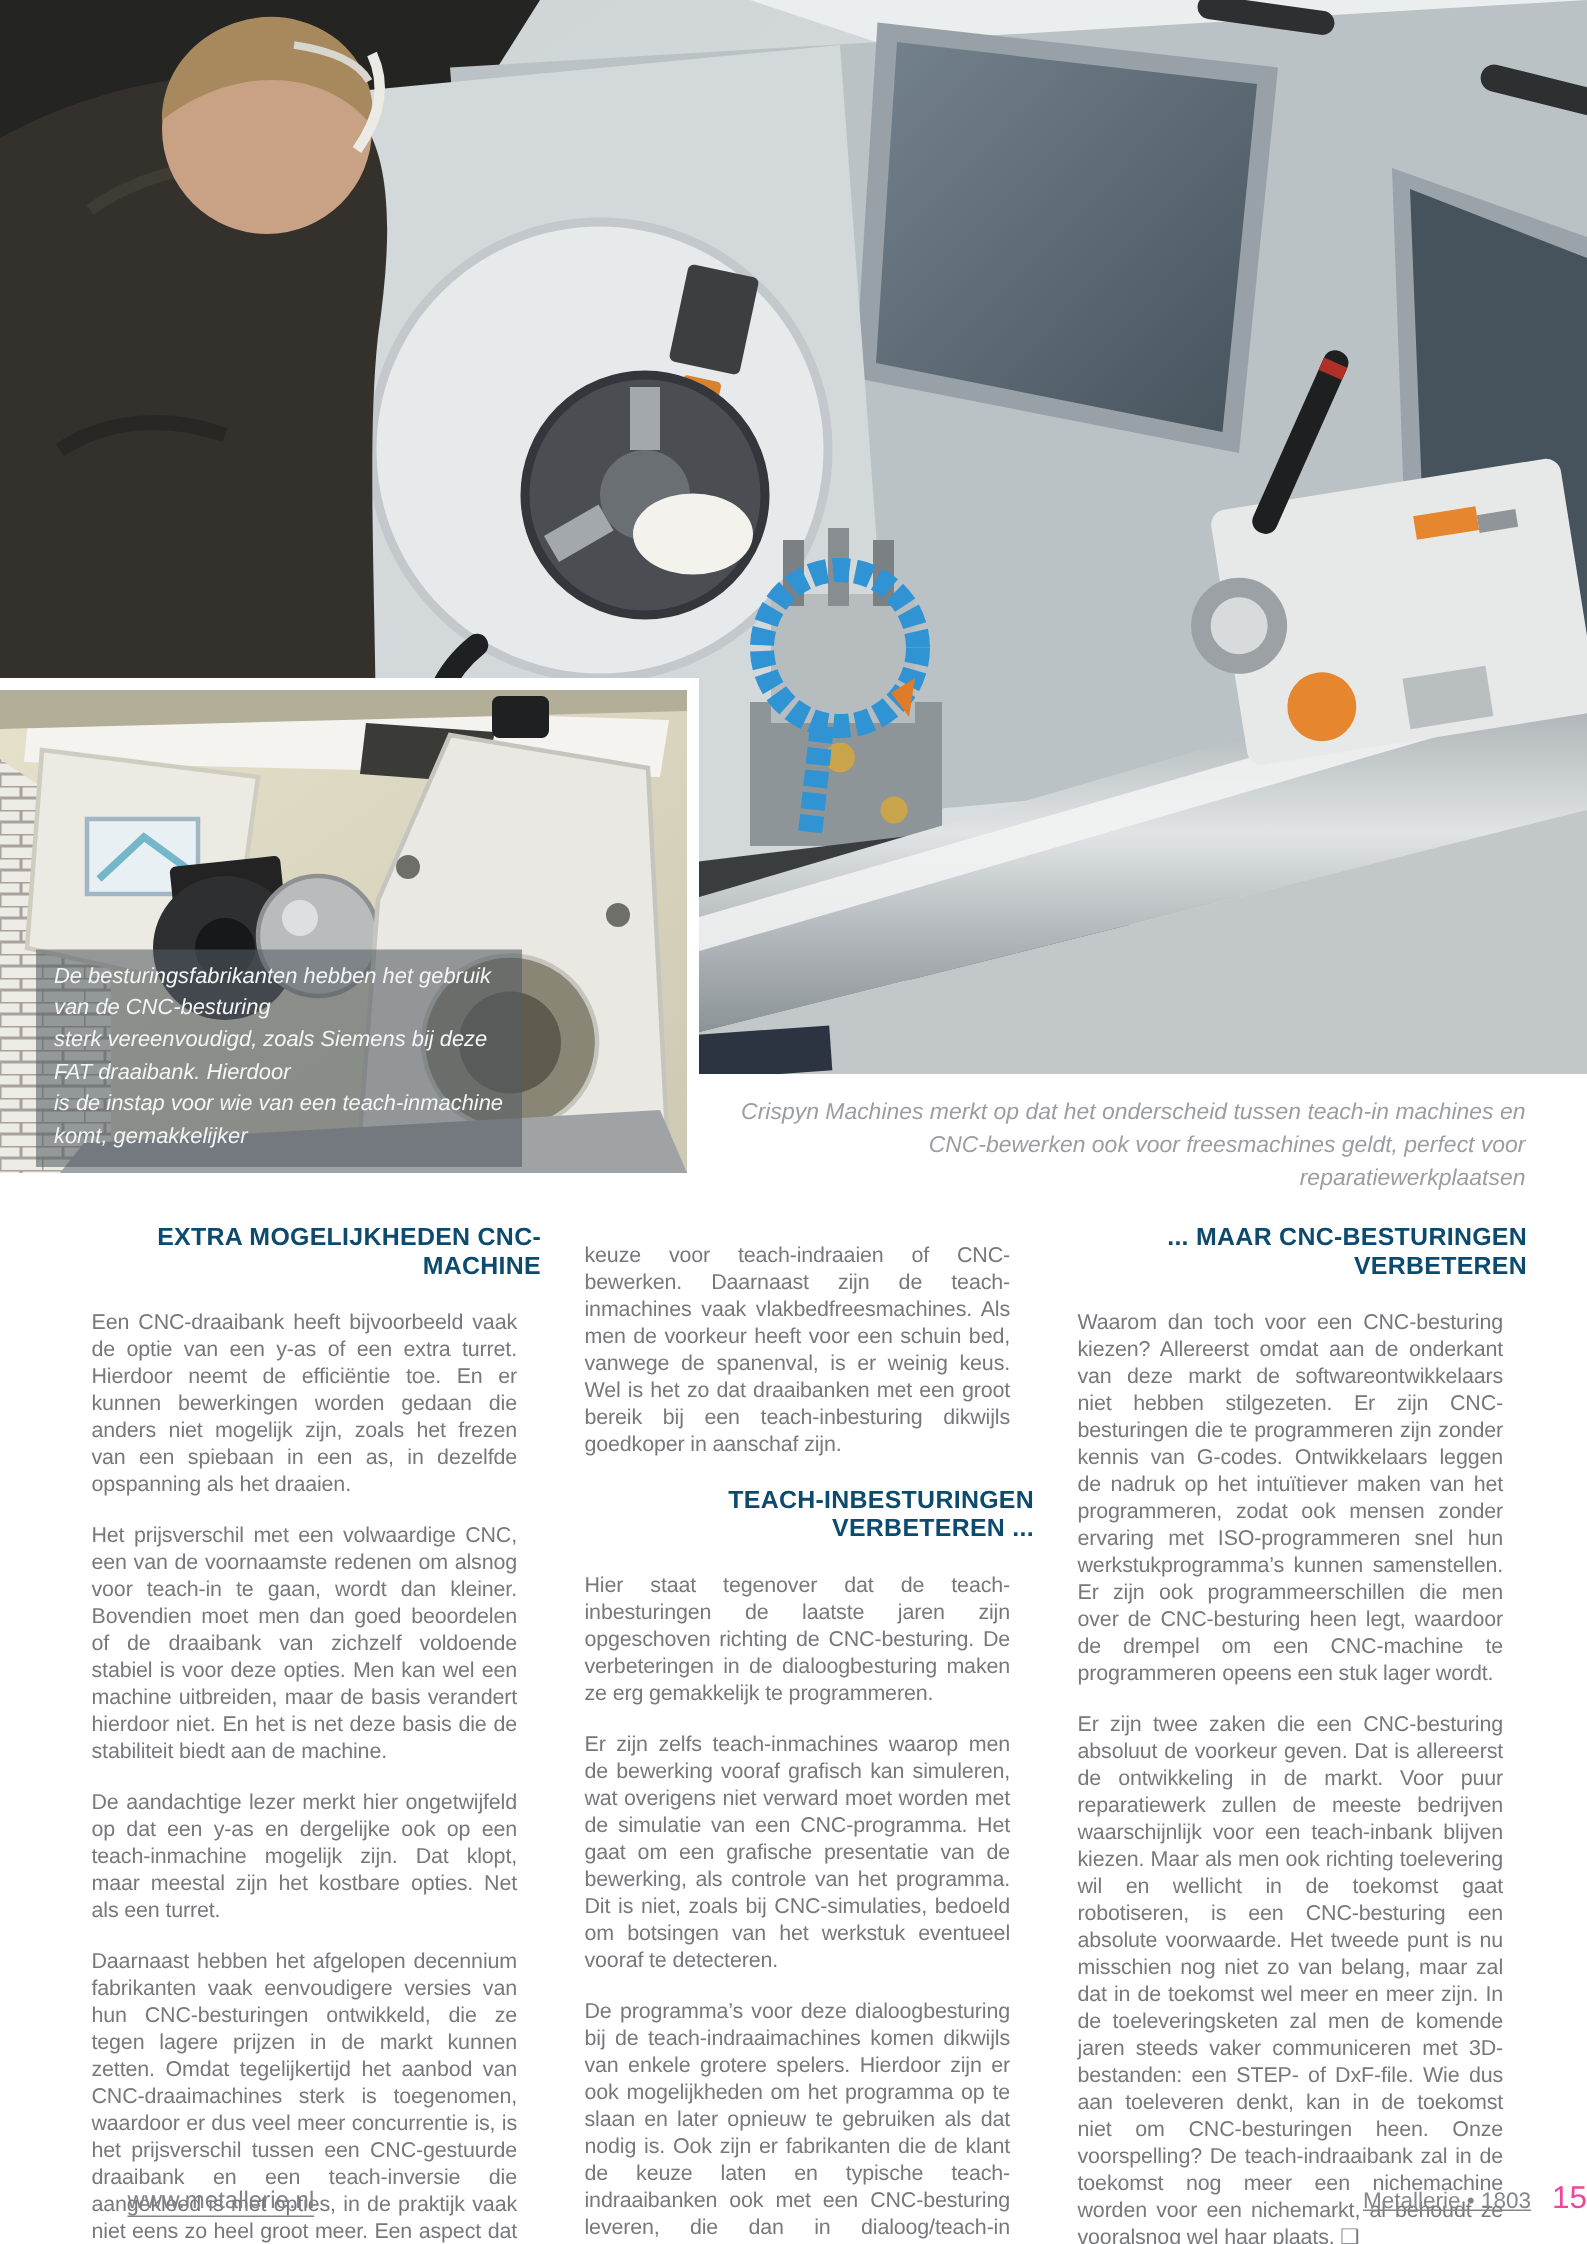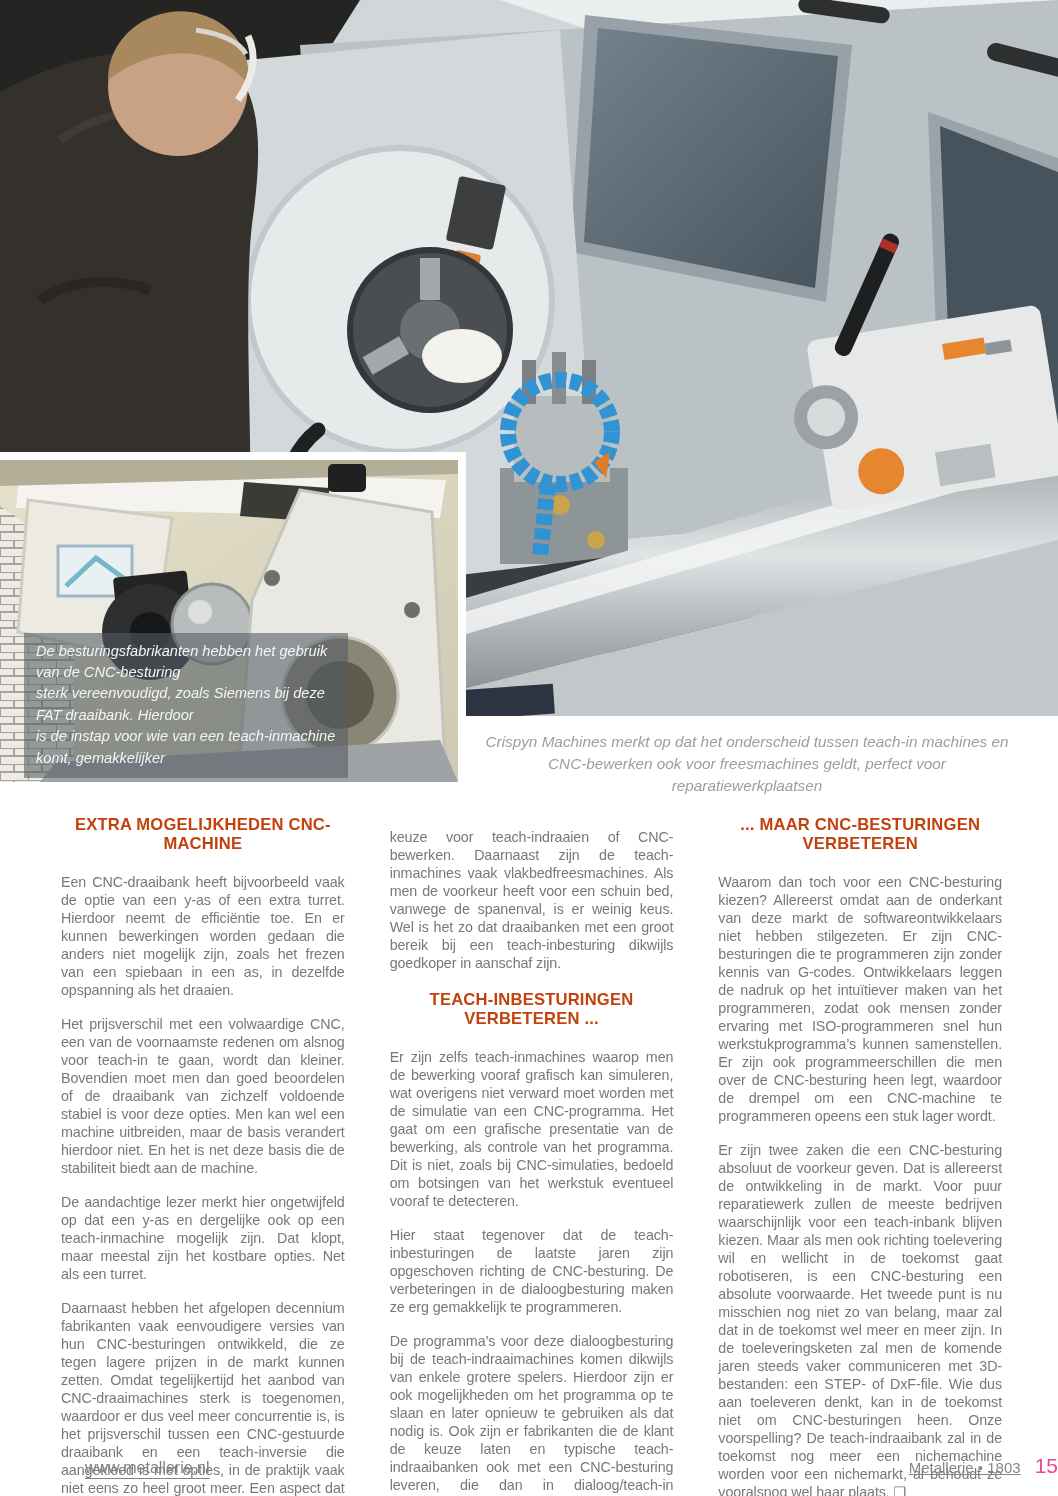--- a/index.html
+++ b/index.html
@@ -9,29 +9,29 @@
   
   .main-photo{position:absolute;left:0;top:0;width:1058px;height:716px;overflow:hidden;}
   .main-photo svg{display:block;width:100%;height:100%;}
   .inset-photo{position:absolute;left:0;top:452px;width:466px;height:338px;background:#ffffff;
                padding:8px 8px 8px 0;box-sizing:border-box;}
   .inset-inner{position:relative;width:458px;height:322px;overflow:hidden;}
   .inset-inner svg{display:block;width:100%;height:100%;}
   .inset-caption{position:absolute;left:24px;bottom:4px;width:324px;box-sizing:border-box;
                  background:rgba(82,92,99,0.58);padding:8px 12px 9px 12px;
                  color:#f4f5f6;font-style:italic;font-size:14.6px;line-height:21.4px;}
-  .caption-main{position:absolute;right:41px;top:731px;width:540px;text-align:center;
+  .caption-main{position:absolute;right:41px;top:731px;width:540px;text-align:right;
                 font-style:italic;color:#9b9da0;font-size:15.3px;line-height:22px;}
 
   
   .article{position:absolute;left:45px;top:812px;width:973px;display:flex;gap:13px;}
   .col{width:316px;color:#77787b;font-size:14.3px;line-height:18px;text-align:justify;
        letter-spacing:-0.1px;}
-  .col h2{font-size:16.6px;font-weight:bold;color:#c2410c;letter-spacing:0.2px;
-          margin:3px 0 20px 0;text-align:center;line-height:19px;}
+  .col h2{font-size:16.6px;font-weight:bold;color:#0c4a6e;letter-spacing:0.2px;
+          margin:3px 0 20px 0;text-align:right;line-height:19px;}
   .col .h2-mid{margin-top:18px;}
   .col p{margin:16px;}
 
   
   .footer{position:absolute;left:45px;top:1454px;width:973px;display:flex;
           justify-content:space-between;align-items:baseline;margin-left:40px;}
   .site-link{color:#808285;font-size:16px;text-decoration:underline;
              text-underline-offset:5px;cursor:pointer;}
   .footer-right{display:flex;align-items:baseline;gap:14px;}
   .issue{color:#848689;font-size:15px;text-decoration:underline;}
@@ -226,22 +226,22 @@
       <h2>EXTRA MOGELIJKHEDEN CNC-MACHINE</h2>
       <p>Een CNC-draaibank heeft bijvoorbeeld vaak de optie van een y-as of een extra turret. Hierdoor neemt de efficiëntie toe. En er kunnen bewerkingen worden gedaan die anders niet mogelijk zijn, zoals het frezen van een spiebaan in een as, in dezelfde opspanning als het draaien.</p>
       <p>Het prijsverschil met een volwaardige CNC, een van de voornaamste redenen om alsnog voor teach-in te gaan, wordt dan kleiner. Bovendien moet men dan goed beoordelen of de draaibank van zichzelf voldoende stabiel is voor deze opties. Men kan wel een machine uitbreiden, maar de basis verandert hierdoor niet. En het is net deze basis die de stabiliteit biedt aan de machine.</p>
       <p>De aandachtige lezer merkt hier ongetwijfeld op dat een y-as en dergelijke ook op een teach-inmachine mogelijk zijn. Dat klopt, maar meestal zijn het kostbare opties. Net als een turret.</p>
       <p>Daarnaast hebben het afgelopen decennium fabrikanten vaak eenvoudigere versies van hun CNC-besturingen ontwikkeld, die ze tegen lagere prijzen in de markt kunnen zetten. Omdat tegelijkertijd het aanbod van CNC-draaimachines sterk is toegenomen, waardoor er dus veel meer concurrentie is, is het prijsverschil tussen een CNC-gestuurde draaibank en een teach-inversie die aangekleed is met opties, in de praktijk vaak niet eens zo heel groot meer. Een aspect dat men mee in de weegschaal moet leggen bij de</p>
     </div>
 
     <div class="col">
       <p>keuze voor teach-indraaien of CNC-bewerken. Daarnaast zijn de teach-inmachines vaak vlakbedfreesmachines. Als men de voorkeur heeft voor een schuin bed, vanwege de spanenval, is er weinig keus. Wel is het zo dat draaibanken met een groot bereik bij een teach-inbesturing dikwijls goedkoper in aanschaf zijn.</p>
       <h2 class="h2-mid">TEACH-INBESTURINGEN VERBETEREN ...</h2>
+      <p>Hier staat tegenover dat de teach-inbesturingen de laatste jaren zijn opgeschoven richting de CNC-besturing. De verbeteringen in de dialoogbesturing maken ze erg gemakkelijk te programmeren.</p>
       <p>Er zijn zelfs teach-inmachines waarop men de bewerking vooraf grafisch kan simuleren, wat overigens niet verward moet worden met de simulatie van een CNC-programma. Het gaat om een grafische presentatie van de bewerking, als controle van het programma. Dit is niet, zoals bij CNC-simulaties, bedoeld om botsingen van het werkstuk eventueel vooraf te detecteren.</p>
-      <p>Hier staat tegenover dat de teach-inbesturingen de laatste jaren zijn opgeschoven richting de CNC-besturing. De verbeteringen in de dialoogbesturing maken ze erg gemakkelijk te programmeren.</p>
       <p>De programma’s voor deze dialoogbesturing bij de teach-indraaimachines komen dikwijls van enkele grotere spelers. Hierdoor zijn er ook mogelijkheden om het programma op te slaan en later opnieuw te gebruiken als dat nodig is. Ook zijn er fabrikanten die de klant de keuze laten en typische teach-indraaibanken ook met een CNC-besturing leveren, die dan in dialoog/teach-in geprogrammeerd kan worden.</p>
     </div>
 
     <div class="col">
       <h2>... MAAR CNC-BESTURINGEN VERBETEREN</h2>
       <p>Waarom dan toch voor een CNC-besturing kiezen? Allereerst omdat aan de onderkant van deze markt de softwareontwikkelaars niet hebben stilgezeten. Er zijn CNC-besturingen die te programmeren zijn zonder kennis van G-codes. Ontwikkelaars leggen de nadruk op het intuïtiever maken van het programmeren, zodat ook mensen zonder ervaring met ISO-programmeren snel hun werkstukprogramma’s kunnen samenstellen. Er zijn ook programmeerschillen die men over de CNC-besturing heen legt, waardoor de drempel om een CNC-machine te programmeren opeens een stuk lager wordt.</p>
       <p>Er zijn twee zaken die een CNC-besturing absoluut de voorkeur geven. Dat is allereerst de ontwikkeling in de markt. Voor puur reparatiewerk zullen de meeste bedrijven waarschijnlijk voor een teach-inbank blijven kiezen. Maar als men ook richting toelevering wil en wellicht in de toekomst gaat robotiseren, is een CNC-besturing een absolute voorwaarde. Het tweede punt is nu misschien nog niet zo van belang, maar zal dat in de toekomst wel meer en meer zijn. In de toeleveringsketen zal men de komende jaren steeds vaker communiceren met 3D-bestanden: een STEP- of DxF-file. Wie dus aan toeleveren denkt, kan in de toekomst niet om CNC-besturingen heen. Onze voorspelling? De teach-indraaibank zal in de toekomst nog meer een nichemachine worden voor een nichemarkt, al behoudt ze vooralsnog wel haar plaats. ❑</p>
     </div>
 
   </div>

